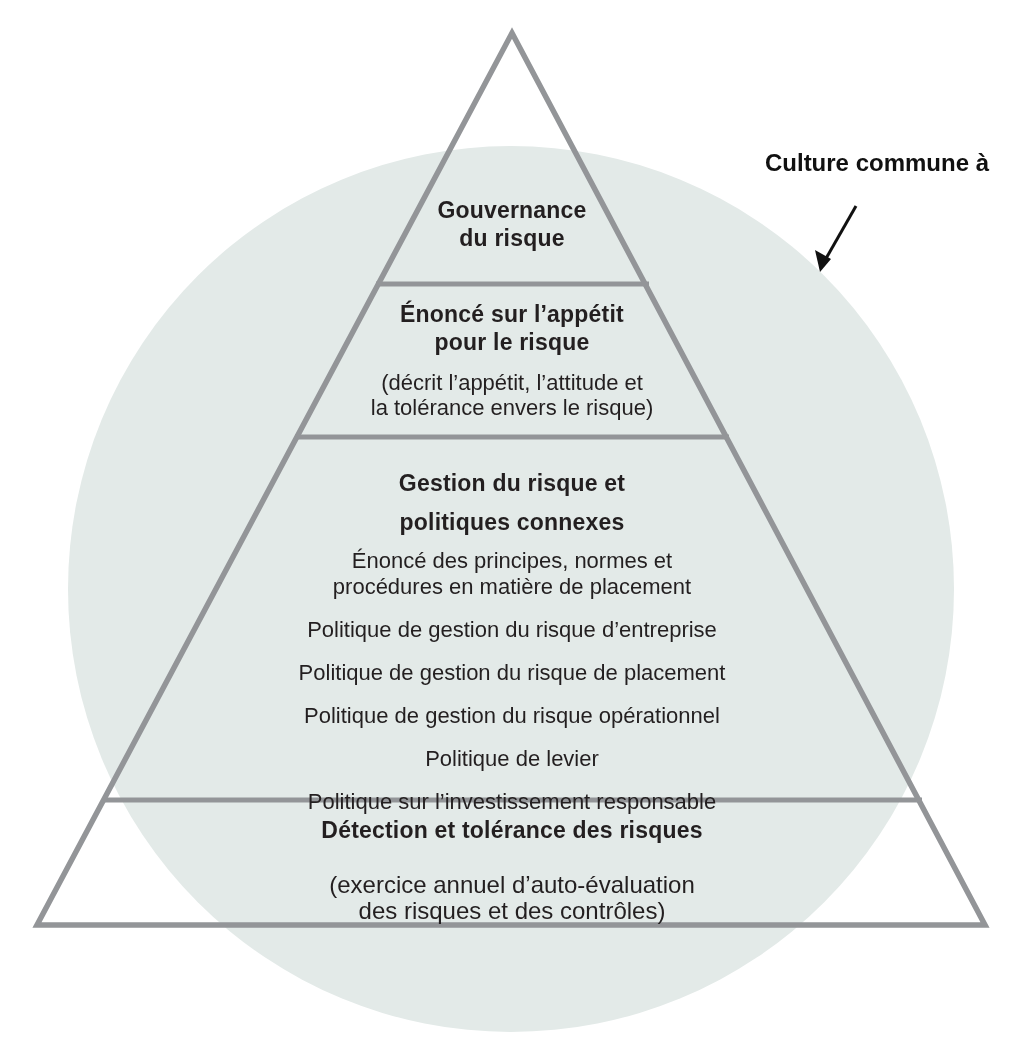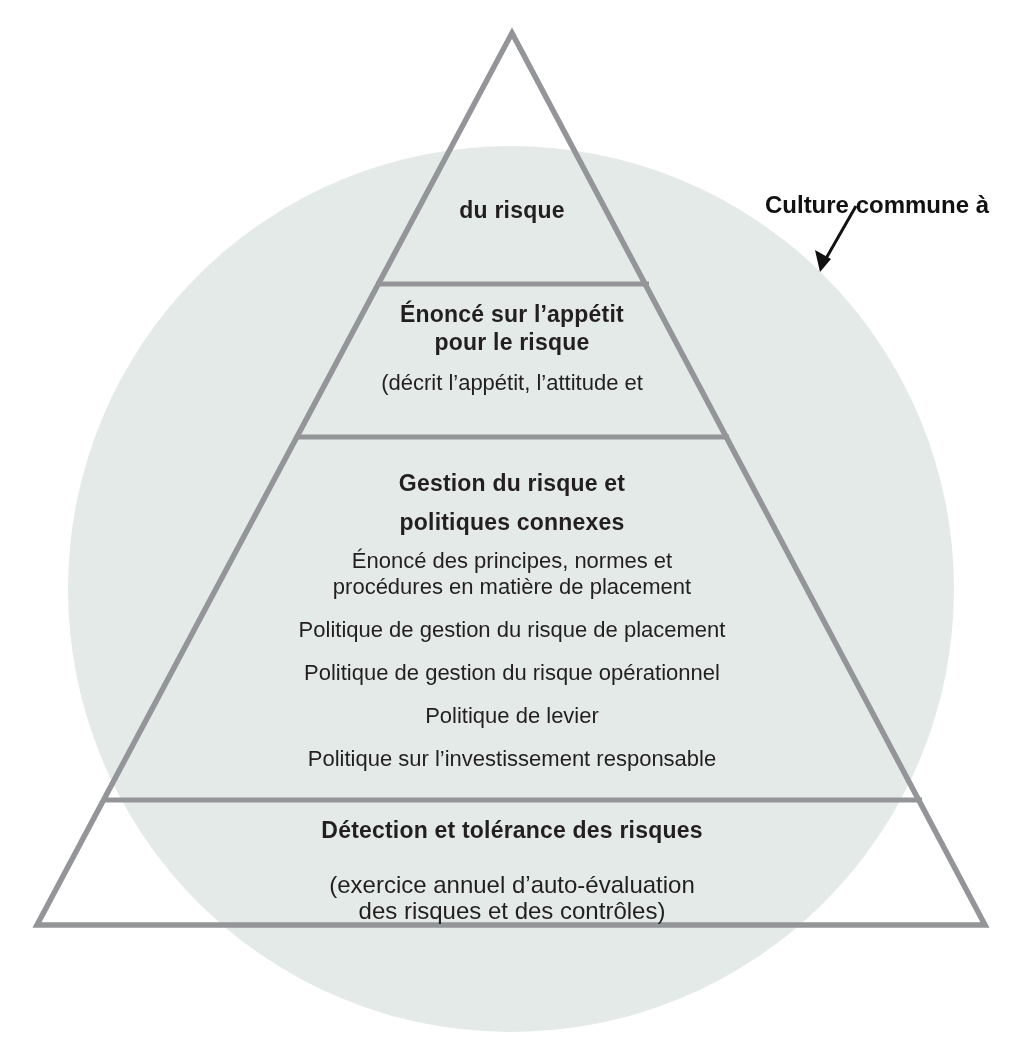--- a/index.html
+++ b/index.html
@@ -70,21 +70,20 @@
   .level4 .lvl-sub { font-size: 24px; line-height: 26px; margin-top: 28px; }
 
   .annotation {
     position: absolute;
     left: 732px; top: 149px; width: 290px;
     text-align: center;
     font-weight: bold;
     font-size: 24px;
     line-height: 27px;
     color: #111111;
-    margin-top: 42px;
   }
 </style>
 </head>
 <body>
 
 <div class="canvas">
 
   <div class="circle"></div>
 
   <svg class="pyramid-svg" viewBox="0 0 1024 1060">
@@ -92,38 +91,41 @@
     <line class="stroke-gray" stroke-width="5" x1="376" y1="284" x2="649" y2="284"></line>
     <line class="stroke-gray" stroke-width="5" x1="295" y1="437" x2="729" y2="437"></line>
     <line class="stroke-gray" stroke-width="5" x1="102" y1="800" x2="922" y2="800"></line>
     <g>
       <line class="arrow-stroke" stroke-width="3" x1="856" y1="206" x2="824" y2="262"></line>
       <polygon class="arrow-fill" points="820,272 815,250 831,259"></polygon>
     </g>
   </svg>
 
   <div class="txt level1">
+    <span class="line lvl-title">Gouvernance</span>
     <span class="line lvl-title">du risque</span>
   </div>
 
   <div class="txt level2">
     <span class="line lvl-title">Énoncé sur l’appétit</span>
     <span class="line lvl-title">pour le risque</span>
     <div class="lvl-sub">
       <span class="line">(décrit l’appétit, l’attitude et</span>
+      <span class="line">la tolérance envers le risque)</span>
     </div>
   </div>
 
   <div class="txt level3">
     <div>
       <span class="line lvl-title">Gestion du risque et</span>
       <span class="line lvl-title">politiques connexes</span>
     </div>
     <div class="items">
       <div class="item narrow">Énoncé des principes, normes et procédures en matière de placement</div>
+      <div class="item">Politique de gestion du risque d’entreprise</div>
       <div class="item">Politique de gestion du risque de placement</div>
       <div class="item">Politique de gestion du risque opérationnel</div>
       <div class="item">Politique de levier</div>
       <div class="item">Politique sur l’investissement responsable</div>
     </div>
   </div>
 
   <div class="txt level4">
     <span class="line lvl-title">Détection et tolérance des risques</span>
     <div class="lvl-sub">

